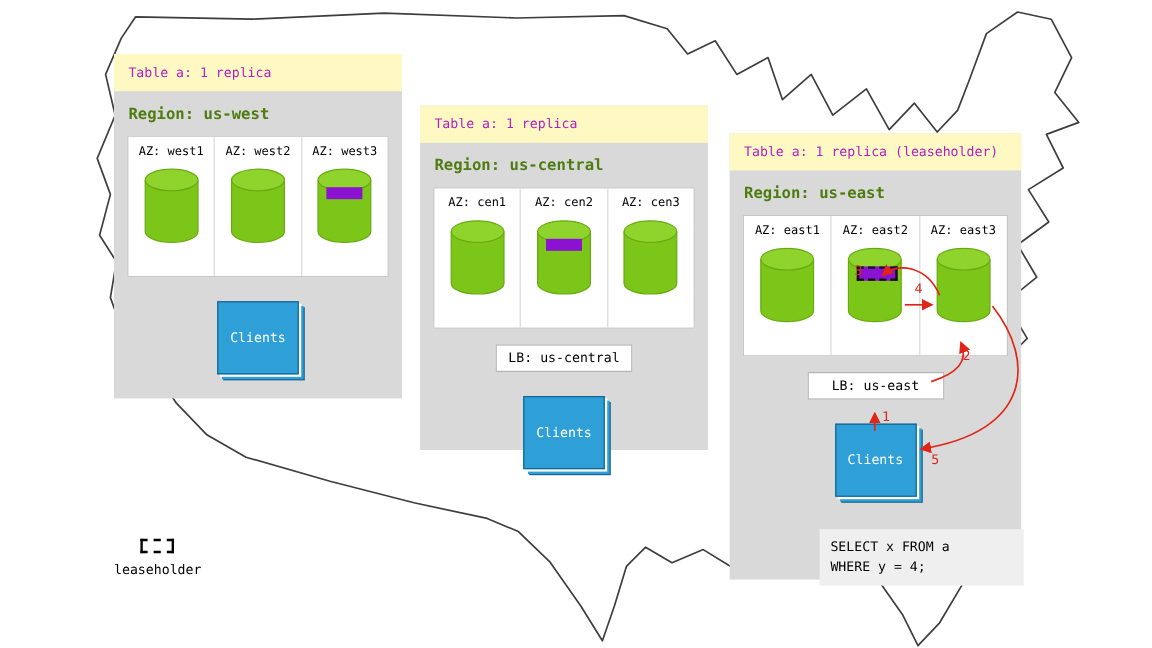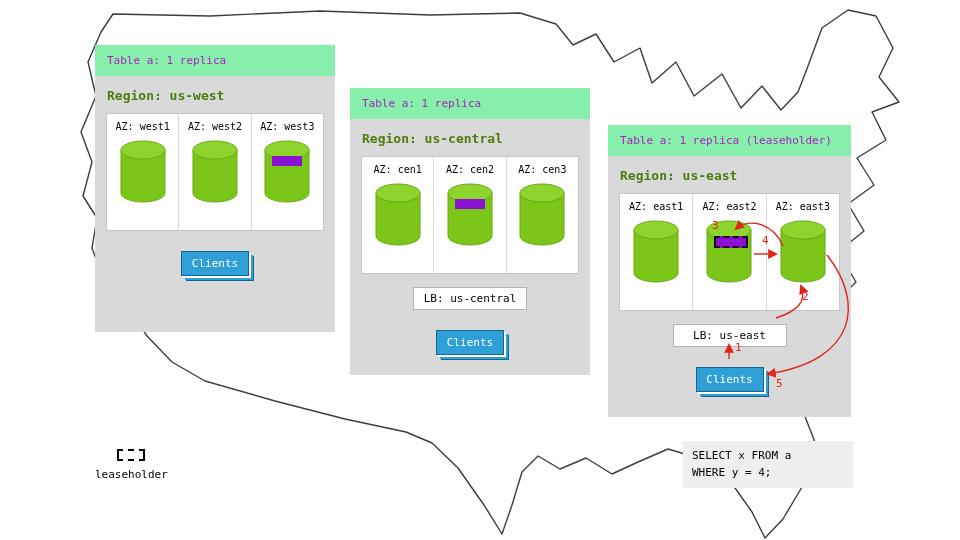--- a/index.html
+++ b/index.html
@@ -6,41 +6,41 @@
   body{
     width:960px;height:540px;position:relative;overflow:hidden;
     background:#ffffff;
     font-family:"DejaVu Sans Mono","Liberation Mono",monospace;
   }
   
   .map-svg{position:absolute;left:0;top:0;z-index:0;}
   
   .panel{position:absolute;background:#d9d9d9;z-index:2;}
   .panel-header{
-    background:#86efac;padding:9px 12px;font-size:11px;color:#b01fc0;
+    background:#fef9c3;padding:9px 12px;font-size:11px;color:#b01fc0;
     white-space:nowrap;
   }
   .region-title{font-size:13px;font-weight:bold;color:#4d7c0f;padding:12px 12px 10px;}
   .az-box{margin:0 11px;background:#fff;border:1px solid #c6c6c6;display:flex;height:116px;}
   .az-col{
     flex:1;display:flex;flex-direction:column;align-items:center;
     padding-top:7px;border-right:1px solid #d9d9d9;
   }
   .az-col:last-child{border-right:none;}
   .az-label{font-size:10px;color:#000;}
   .cyl{margin-top:8px;position:relative;width:46px;height:64px;}
   .marker{position:absolute;left:8px;top:16px;width:30px;height:10px;background:#8a12d0;}
   .marker.leaseholder{height:8px;border:2px dashed #111;}
   .lb-box{
     width:112px;margin:13px auto 0;background:#fff;border:1px solid #b3b3b3;
     font-size:11px;text-align:center;padding:4px 0;color:#000;
   }
   .clients-btn{
     width:66px;margin:20px auto 0;background:#2f9fd8;border:1px solid #16648f;
-    color:#fff;font-size:11px;text-align:center;padding:5px 0;position:relative;
+    color:#fff;font-size:11px;text-align:center;padding:23px 0;position:relative;
     box-shadow:2px 2px 0 #ffffff,4px 4px 0 #2f9fd8,5px 5px 0 #16648f;
     cursor:pointer;
   }
   
   .sql-box{
     position:absolute;left:683px;top:417px;width:152px;background:#efefef;
     font-size:11px;line-height:1.5;padding:7px 9px;z-index:2;color:#000;margin-top:24px;
   }
   
   .legend{
@@ -136,21 +136,21 @@
           <path d="M1 10 V53 A22 9 0 0 0 45 53 V10" fill="#7bc618" stroke="#69aa12"></path>
           <ellipse cx="23" cy="10" rx="22" ry="9" fill="#8ed42c" stroke="#69aa12"></ellipse>
         </svg>
       </div>
     </div>
   </div>
   <div class="lb-box">LB: us-central</div>
   <div class="clients-btn">Clients</div>
 </div>
 
-<div class="panel" style="left:608px;top:125px;width:243px;height:292px;">
+<div class="panel" style="left:608px;top:111px;width:243px;height:372px;">
   <div class="panel-header">Table a: 1 replica (leaseholder)</div>
   <div class="region-title">Region: us-east</div>
   <div class="az-box">
     <div class="az-col">
       <div class="az-label">AZ: east1</div>
       <div class="cyl">
         <svg width="46" height="64" viewBox="0 0 46 64">
           <path d="M1 10 V53 A22 9 0 0 0 45 53 V10" fill="#7bc618" stroke="#69aa12"></path>
           <ellipse cx="23" cy="10" rx="22" ry="9" fill="#8ed42c" stroke="#69aa12"></ellipse>
         </svg>

